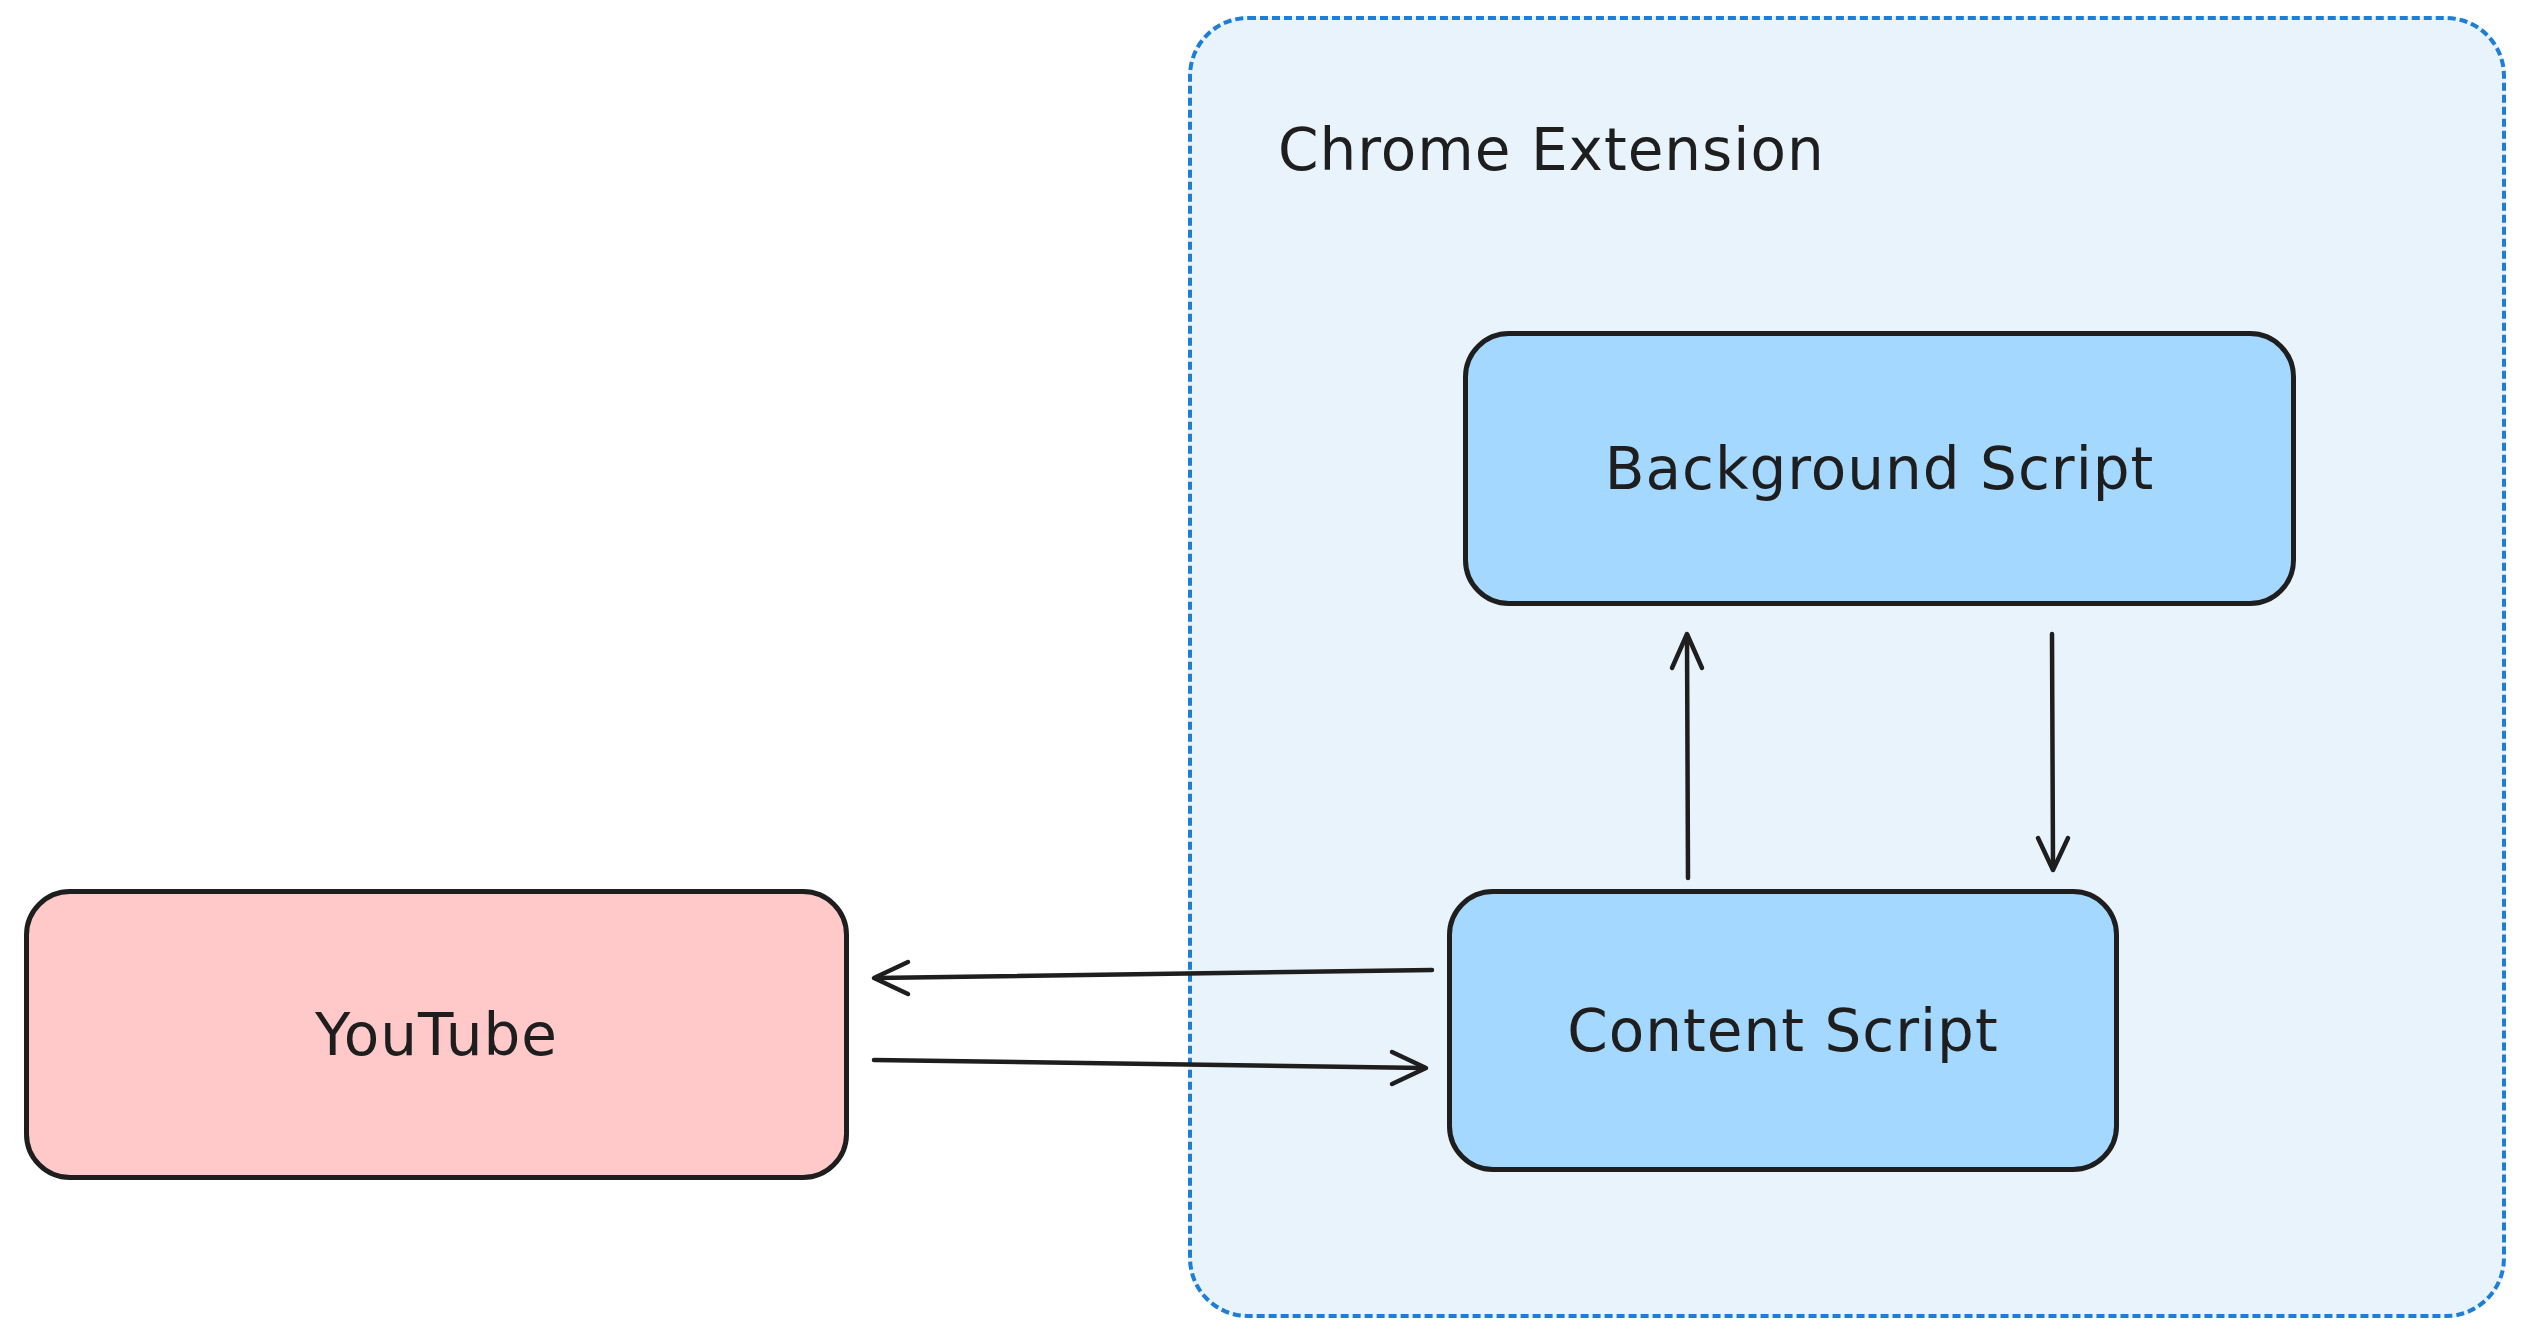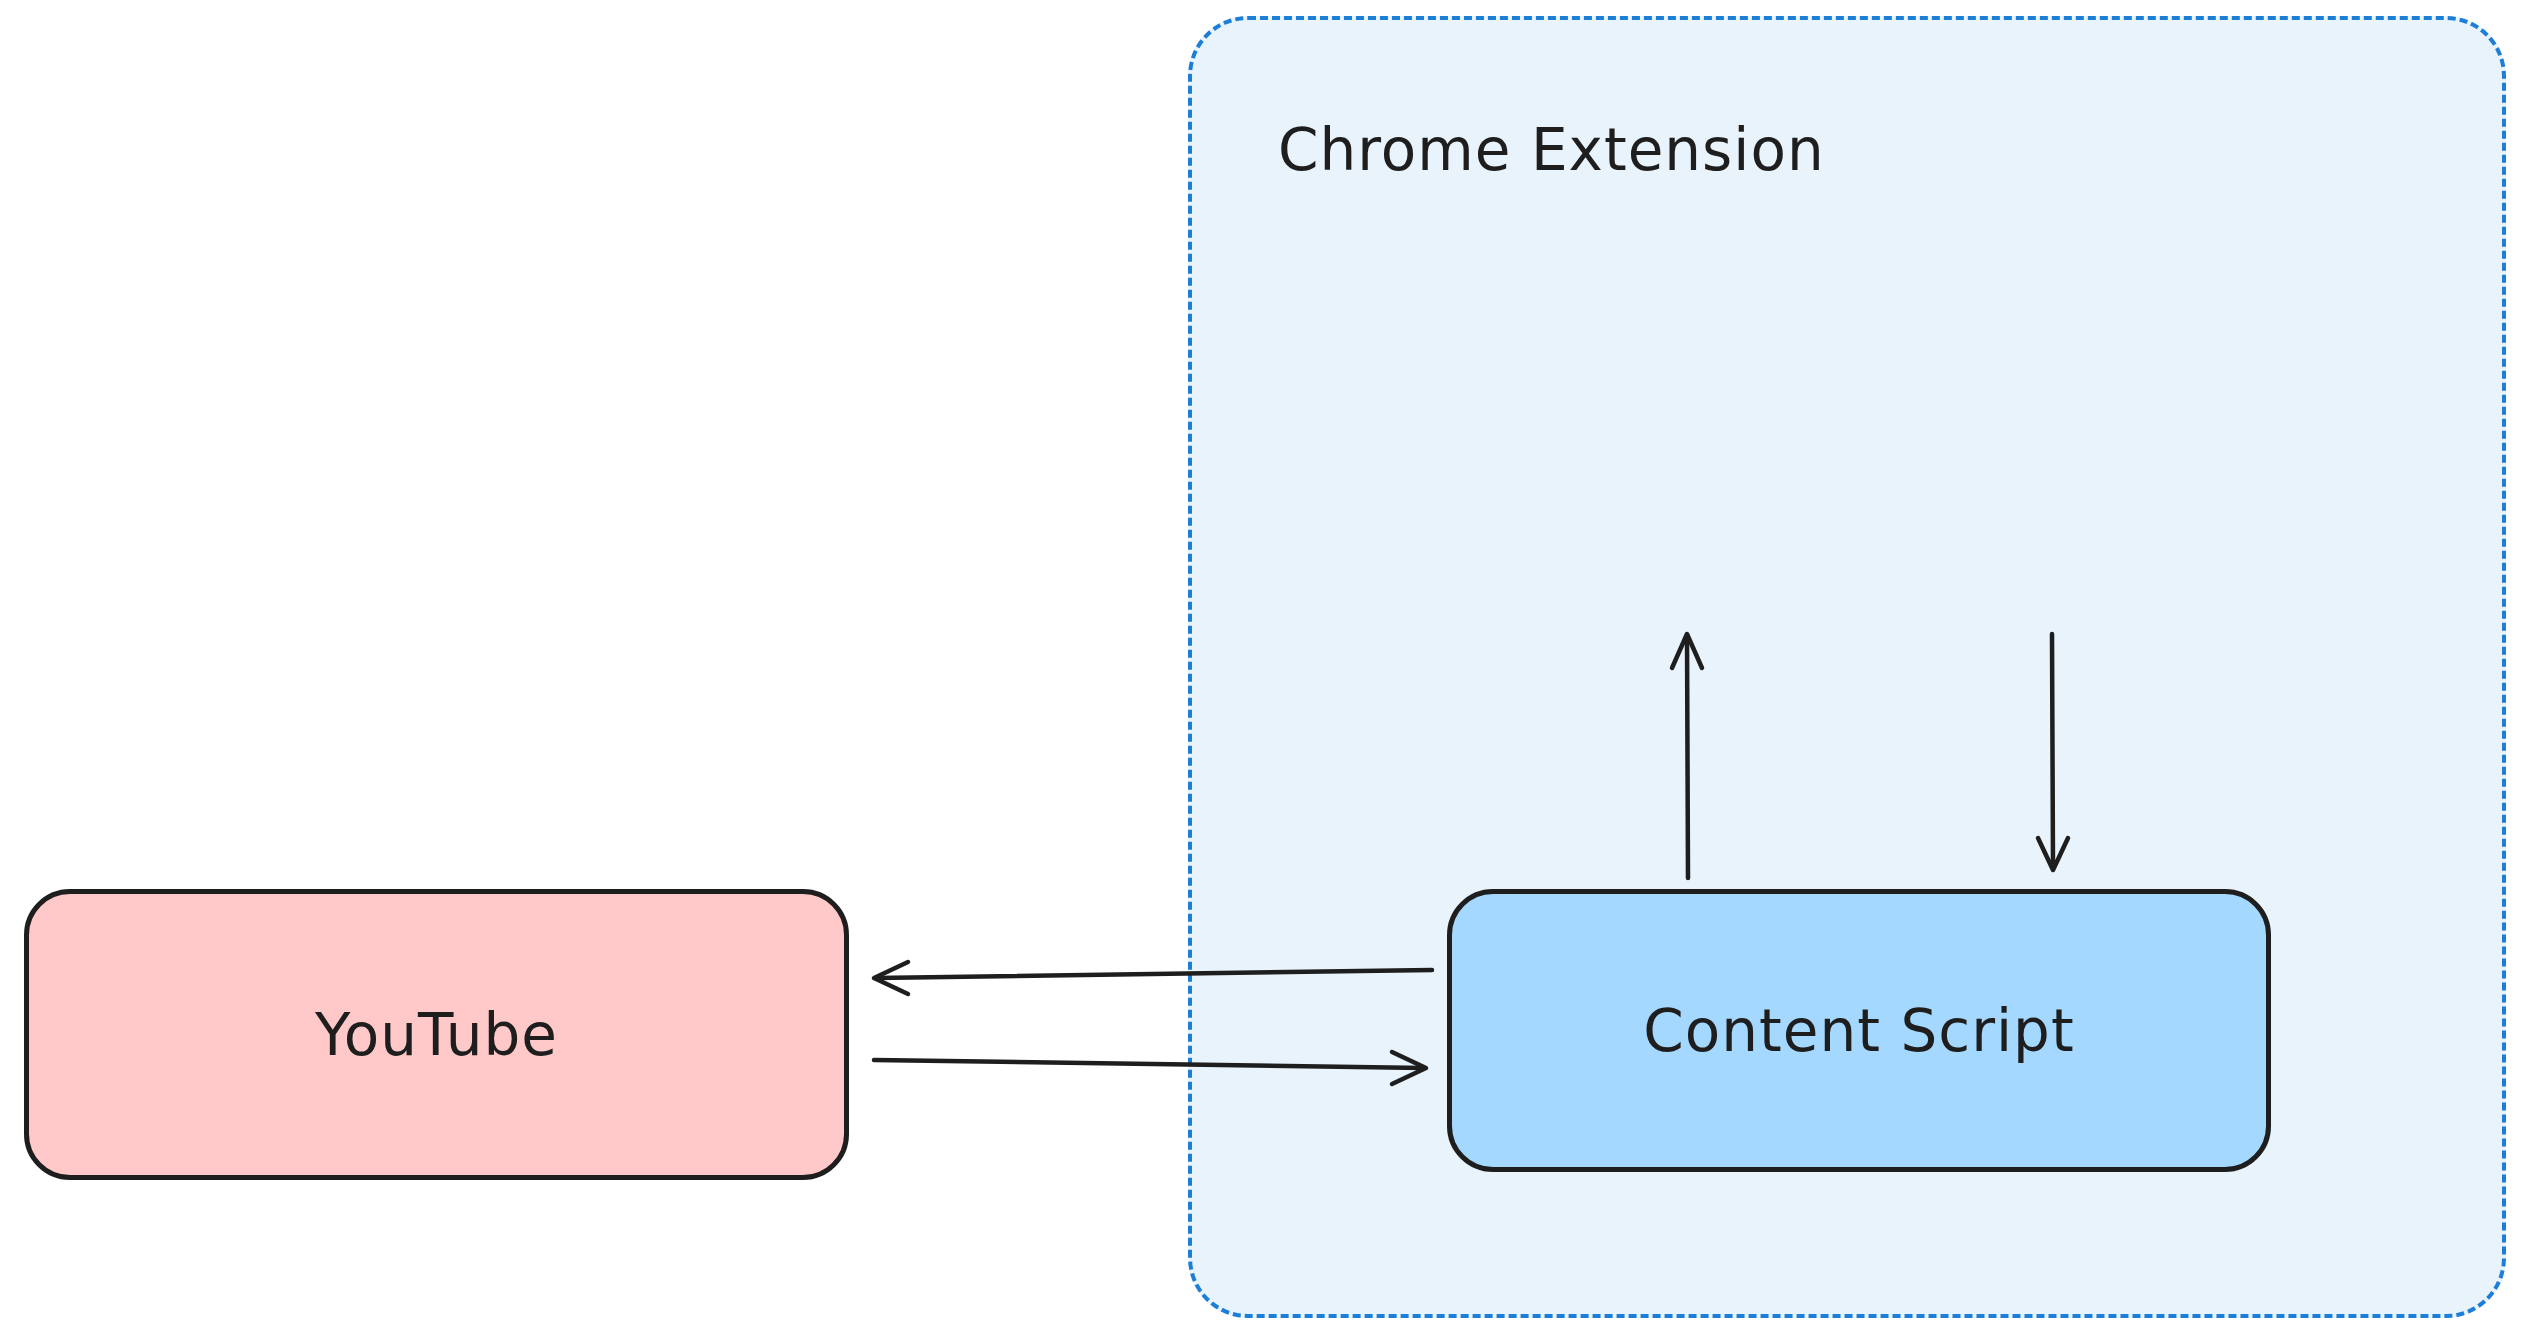--- a/index.html
+++ b/index.html
@@ -55,21 +55,21 @@
 
   .node-background-script {
     left: 1463px;
     top: 331px;
     width: 833px;
     height: 275px;
   }
   .node-content-script {
     left: 1447px;
     top: 889px;
-    width: 824px;
+    width: 672px;
     height: 283px;
     text-align: center;
   }
   .node-youtube {
     left: 24px;
     top: 889px;
     width: 825px;
     height: 291px;
   }
   .arrows-layer {
@@ -90,20 +90,23 @@
 </style>
 </head>
 <body>
 
 <div class="canvas">
 
   <div class="extension-container"></div>
 
   <div class="container-label">Chrome Extension</div>
 
+  <div class="node node-blue node-background-script">
+    <span>Background Script</span>
+  </div>
 
   <div class="node node-blue node-content-script">
     <span>Content Script</span>
   </div>
 
   <div class="node node-pink node-youtube">
     <span>YouTube</span>
   </div>
 
   <svg class="arrows-layer" viewBox="0 0 2522 1329" xmlns="http://www.w3.org/2000/svg">

